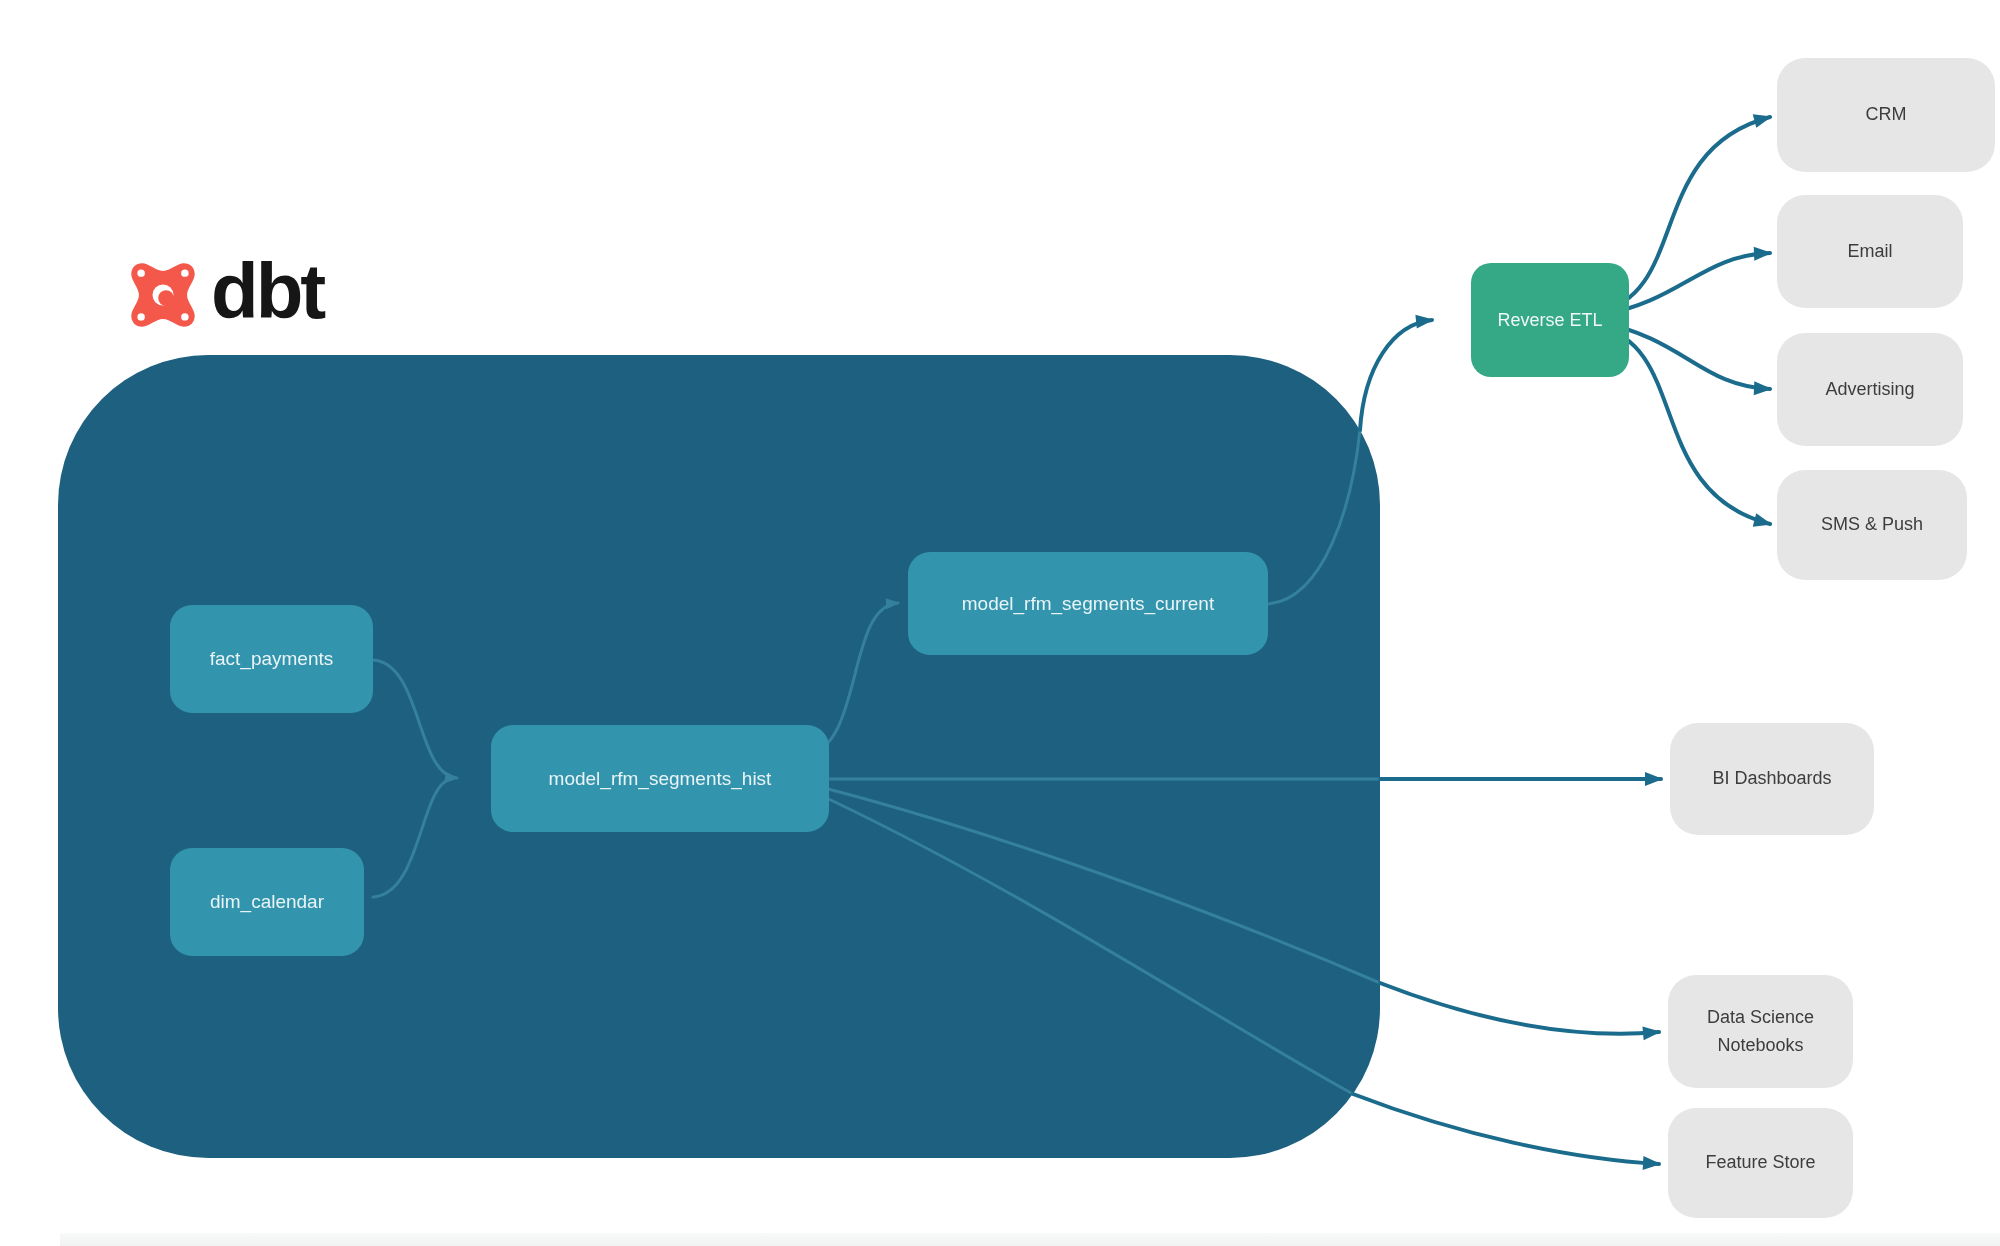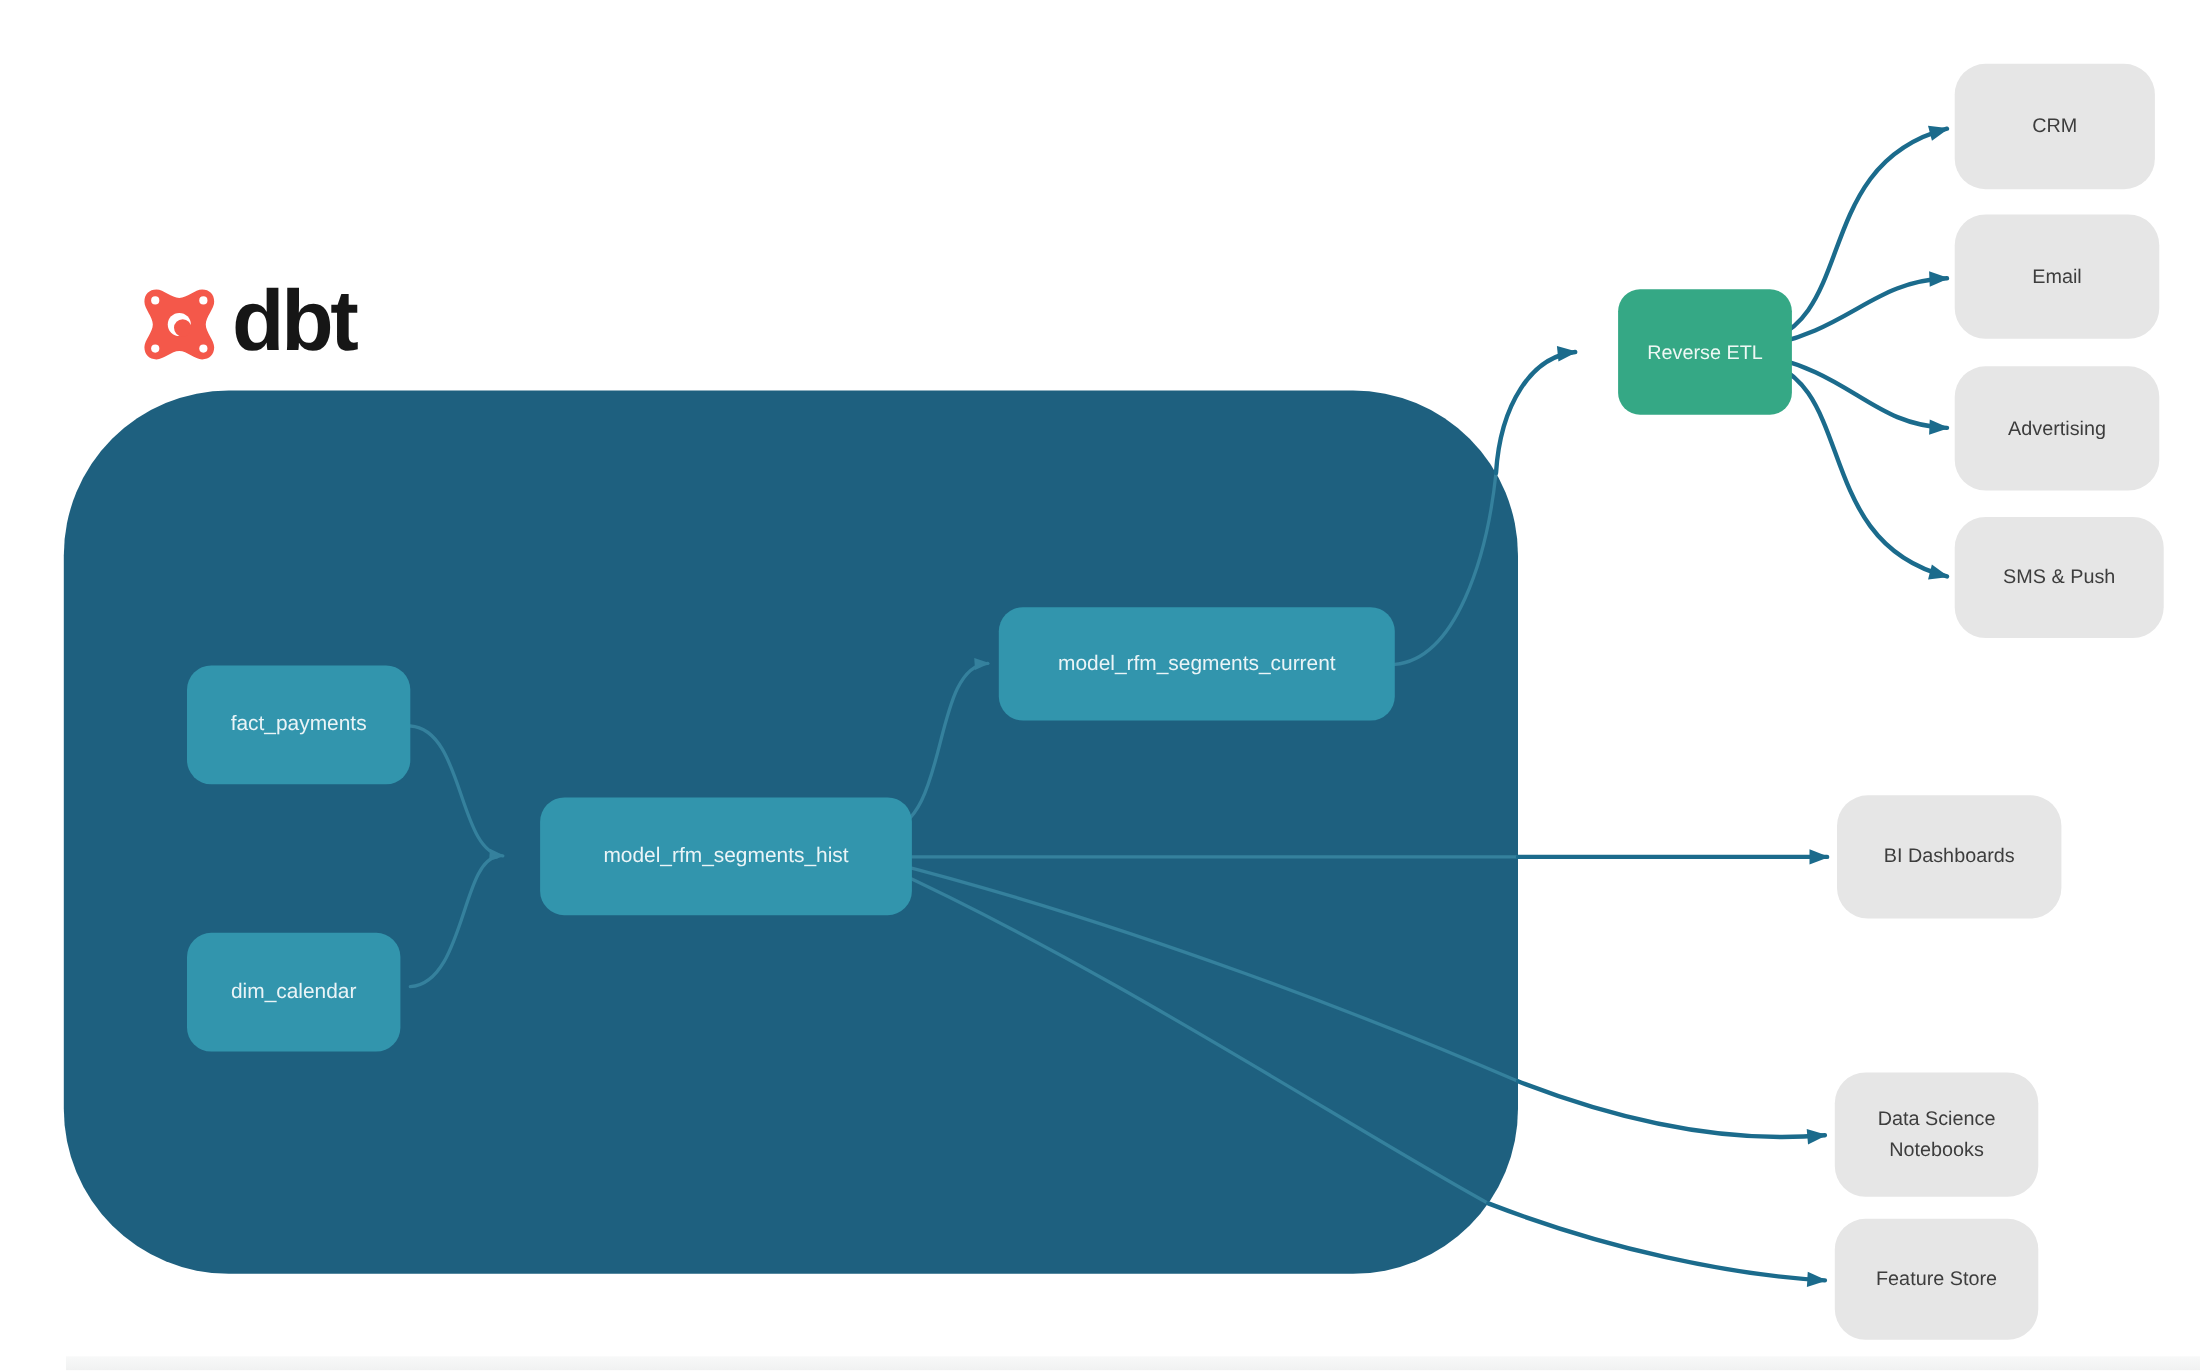--- a/index.html
+++ b/index.html
@@ -41,21 +41,21 @@
   .node.dest{
     background:#e6e6e6;border-radius:28px;color:#3d3d3d;font-size:18px;
     line-height:1.55;padding:0 18px;
   }
   
   .n-fact{left:170px;top:605px;width:203px;height:108px;}
   .n-dim{left:170px;top:848px;width:194px;height:108px;}
   .n-hist{left:467px;top:725px;width:338px;height:107px;margin-left:24px;}
   .n-current{left:908px;top:552px;width:360px;height:103px;}
   .n-retl{left:1440px;top:263px;width:158px;height:114px;}
-  .n-crm{left:1777px;top:58px;width:182px;height:114px;}
+  .n-crm{left:1777px;top:58px;width:218px;height:114px;}
   .n-email{left:1777px;top:195px;width:186px;height:113px;}
   .n-adv{left:1777px;top:333px;width:186px;height:113px;}
   .n-sms{left:1777px;top:470px;width:190px;height:110px;}
   .n-bi{left:1670px;top:723px;width:204px;height:112px;}
   .n-ds{left:1668px;top:975px;width:185px;height:113px;}
   .n-fs{left:1668px;top:1108px;width:185px;height:110px;}
   
   .page-edge{
     position:absolute;left:60px;top:1233px;width:1940px;height:13px;
     background:linear-gradient(#f8f9f9,#f0f1f1);

